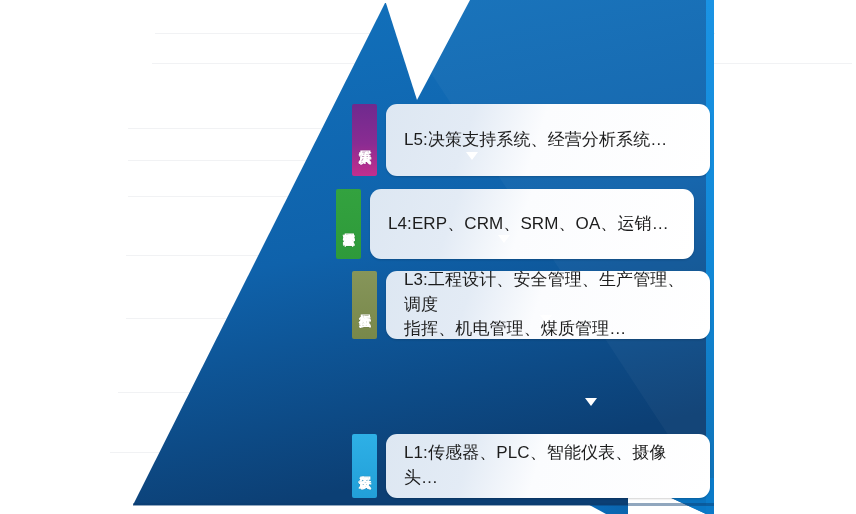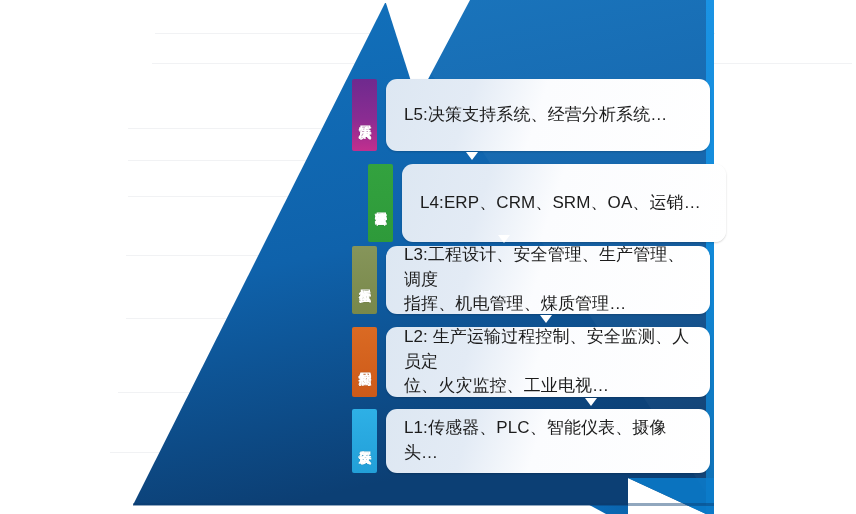--- a/index.html
+++ b/index.html
@@ -47,20 +47,21 @@
     position: absolute;
     left: 0; top: 0;
     width: 856px; height: 514px;
     z-index: 3;
   }
 
   .row {
     position: absolute;
     display: flex;
     align-items: stretch;
+    margin-top: 25px;
   }
 
   .chip {
     width: 25px;
     box-sizing: border-box;
     border-radius: 2px;
     color: #ffffff;
     font-size: 13px;
     line-height: 1.08;
     font-weight: 700;
@@ -163,44 +164,37 @@
   <div class="rows">
 
     <div class="row" style="left:352px; top:79px; width:358px; height:72px;">
       <div class="chip" style="background:linear-gradient(180deg,#6f2a8e 0%,#8a2c92 55%,#c22f8e 100%);">决策层</div>
       <div class="card">
         <div class="card-text">L5:决策支持系统、经营分析系统…</div>
       </div>
     </div>
     <div class="gap-arrow" style="left:466px; top:152px;"></div>
 
-    <div class="row" style="left:368px; top:164px; width:358px; height:78px;">
+    <div class="row" style="left:336px; top:164px; width:358px; height:70px;">
       <div class="chip" style="background:linear-gradient(180deg,#33a23f 0%,#2e9a3a 100%); font-size:12px;">经营管理层</div>
       <div class="card">
         <div class="card-text">L4:ERP、CRM、SRM、OA、运销…</div>
       </div>
     </div>
     <div class="gap-arrow" style="left:498px; top:235px;"></div>
 
     <div class="row" style="left:352px; top:246px; width:358px; height:68px;justify-content:flex-end;">
       <div class="chip" style="background:linear-gradient(180deg,#86955a 0%,#78884a 100%); font-size:12px;">生产执行层</div>
       <div class="card">
         <div class="card-text">L3:工程设计、安全管理、生产管理、调度
 指挥、机电管理、煤质管理…</div>
       </div>
     </div>
     <div class="gap-arrow" style="left:540px; top:315px;"></div>
 
-    <div class="row" style="left:352px; top:327px; width:358px; height:70px;">
-      <div class="chip" style="background:linear-gradient(180deg,#da6a23 0%,#cd5a19 100%);">控制层</div>
-      <div class="card">
-        <div class="card-text">L2: 生产运输过程控制、安全监测、人员定
-位、火灾监控、工业电视…</div>
-      </div>
-    </div>
     <div class="gap-arrow" style="left:585px; top:398px;"></div>
 
     <div class="row" style="left:352px; top:409px; width:358px; height:64px;">
       <div class="chip" style="background:linear-gradient(180deg,#2eb0e6 0%,#229fd8 100%);">设备层</div>
       <div class="card">
         <div class="card-text">L1:传感器、PLC、智能仪表、摄像头…</div>
       </div>
     </div>
 
   </div>

